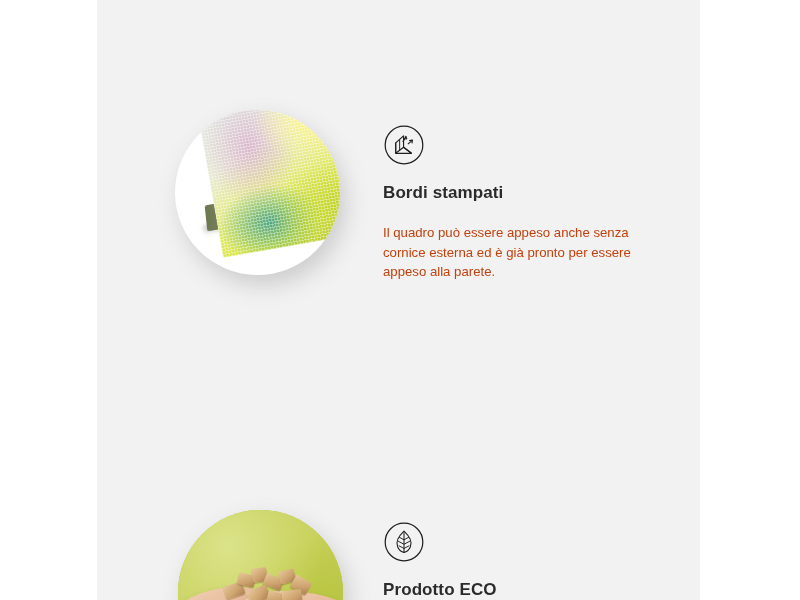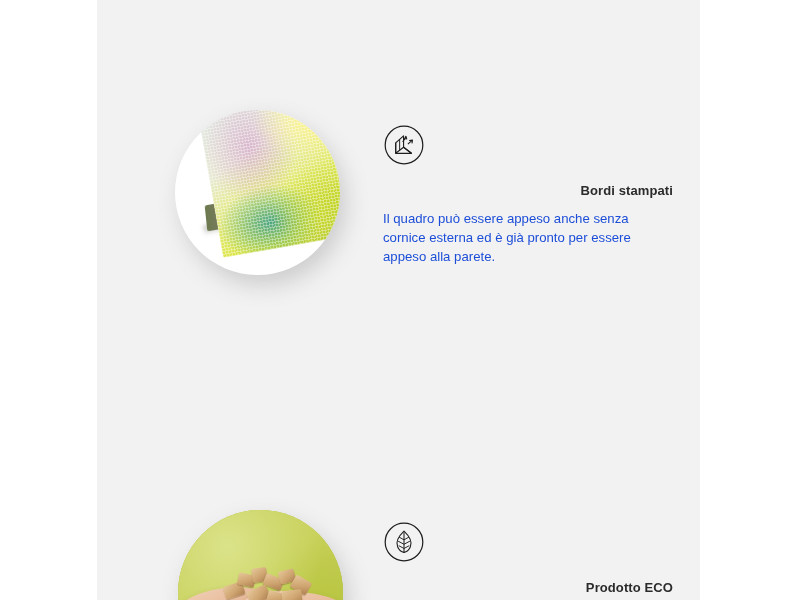--- a/index.html
+++ b/index.html
@@ -163,32 +163,31 @@
   #text-col-2 { top: 324px; }
 
   .feature-icon {
     width: 42px;
     height: 42px;
     display: block;
   }
 
   .feature-title {
     margin: 17px 0 0 0;
-    font-size: 13px;
+    font-size: 17px;
     font-weight: bold;
     color: #2b2b2b;
     letter-spacing: 0.1px;
     line-height: 1.2;
-    text-align: right;
   }
 
   .feature-desc {
-    margin: 10px 0 0 0;
+    margin: 20px 0 0 0;
     font-size: 13.2px;
-    color: #1d4ed8;
+    color: #c2410c;
     line-height: 1.46;
     max-width: 275px;
   }
 </style>
 </head>
 <body>
 
 <div id="page">
 
   <div id="content-panel">

